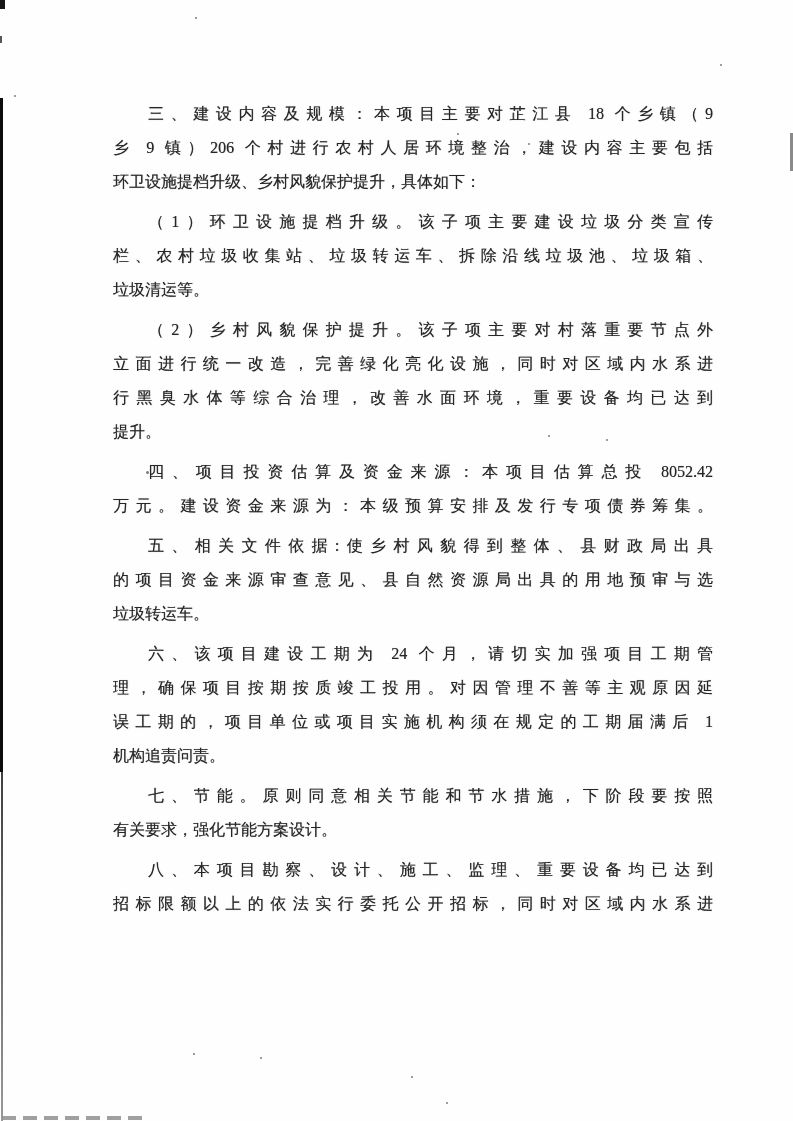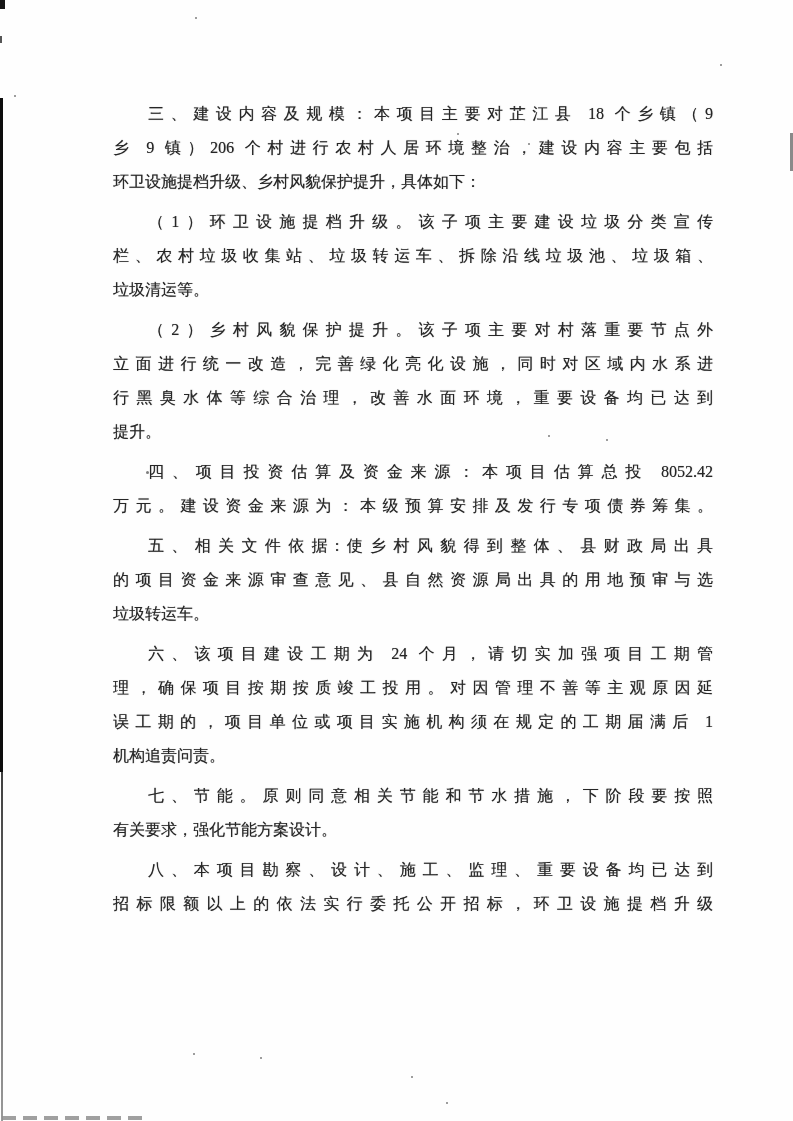--- a/index.html
+++ b/index.html
@@ -61,21 +61,21 @@
     <div class="line j indent para">五、相关文件依据:使乡村风貌得到整体、县财政局出具</div>
     <div class="line j">的项目资金来源审查意见、县自然资源局出具的用地预审与选</div>
     <div class="line">垃圾转运车。</div>
     <div class="line j indent para">六、该项目建设工期为 24 个月，请切实加强项目工期管</div>
     <div class="line j">理，确保项目按期按质竣工投用。对因管理不善等主观原因延</div>
     <div class="line j">误工期的，项目单位或项目实施机构须在规定的工期届满后 1</div>
     <div class="line">机构追责问责。</div>
     <div class="line j indent para">七、节能。原则同意相关节能和节水措施，下阶段要按照</div>
     <div class="line">有关要求，强化节能方案设计。</div>
     <div class="line j indent para">八、本项目勘察、设计、施工、监理、重要设备均已达到</div>
-    <div class="line j">招标限额以上的依法实行委托公开招标，环卫设施提档升级</div>
+    <div class="line j">招标限额以上的依法实行委托公开招标，同时对区域内水系进</div>
   </div>
 
   <div class="edge edge-left-topmark"></div>
   <div class="edge edge-left-dash1"></div>
   <div class="edge edge-left-main"></div>
   <div class="edge edge-left-lower"></div>
   <div class="edge edge-right-mark"></div>
   <div class="edge edge-bottom-strip"></div>
 
   <div>

